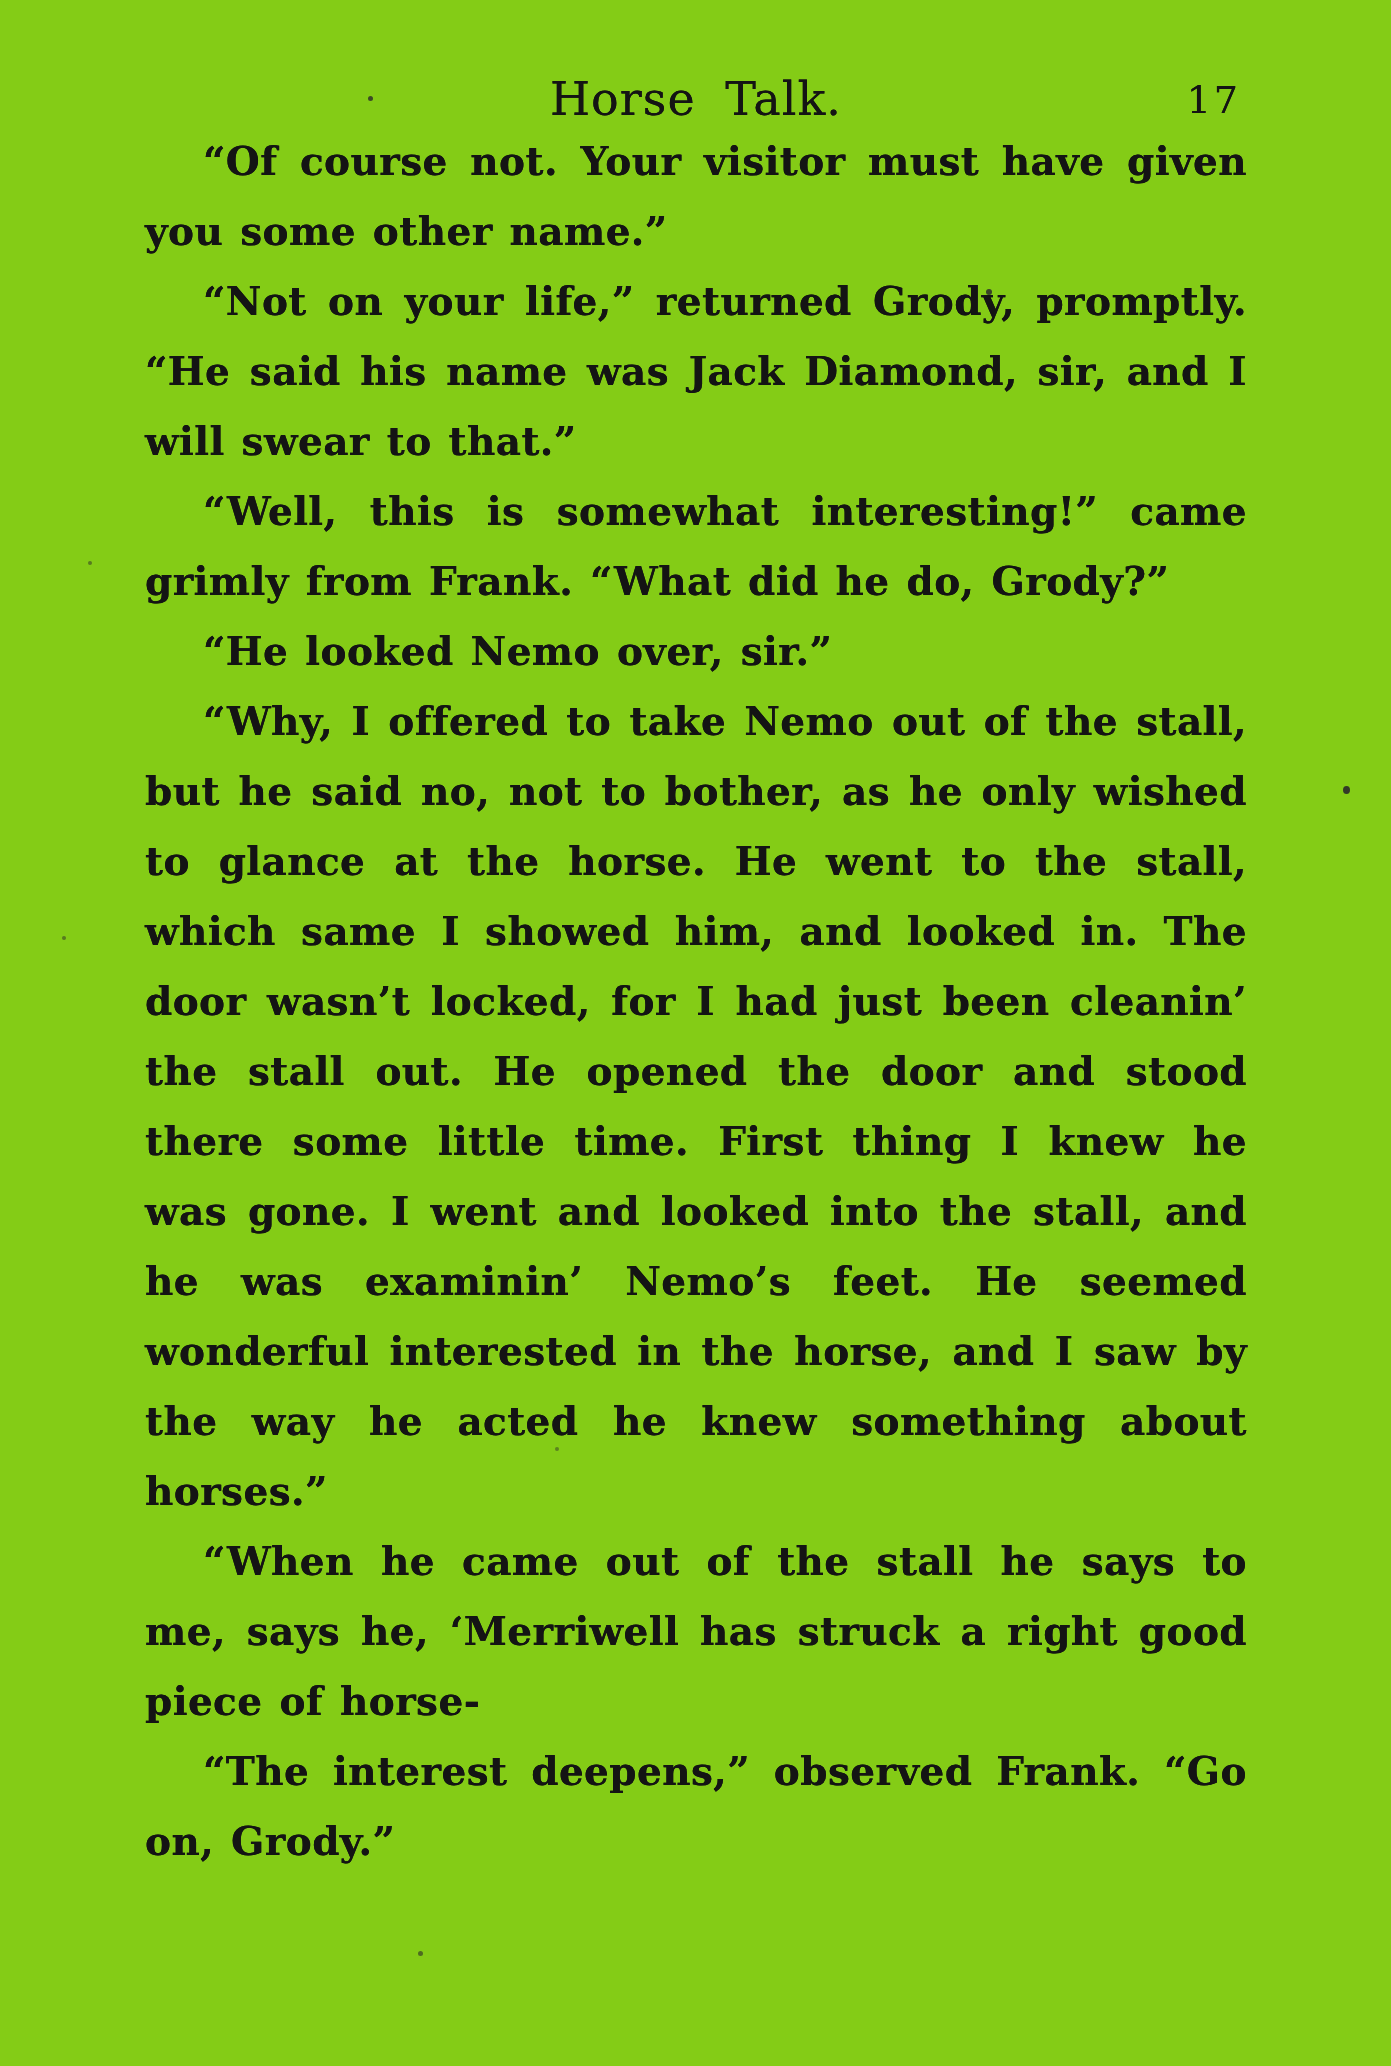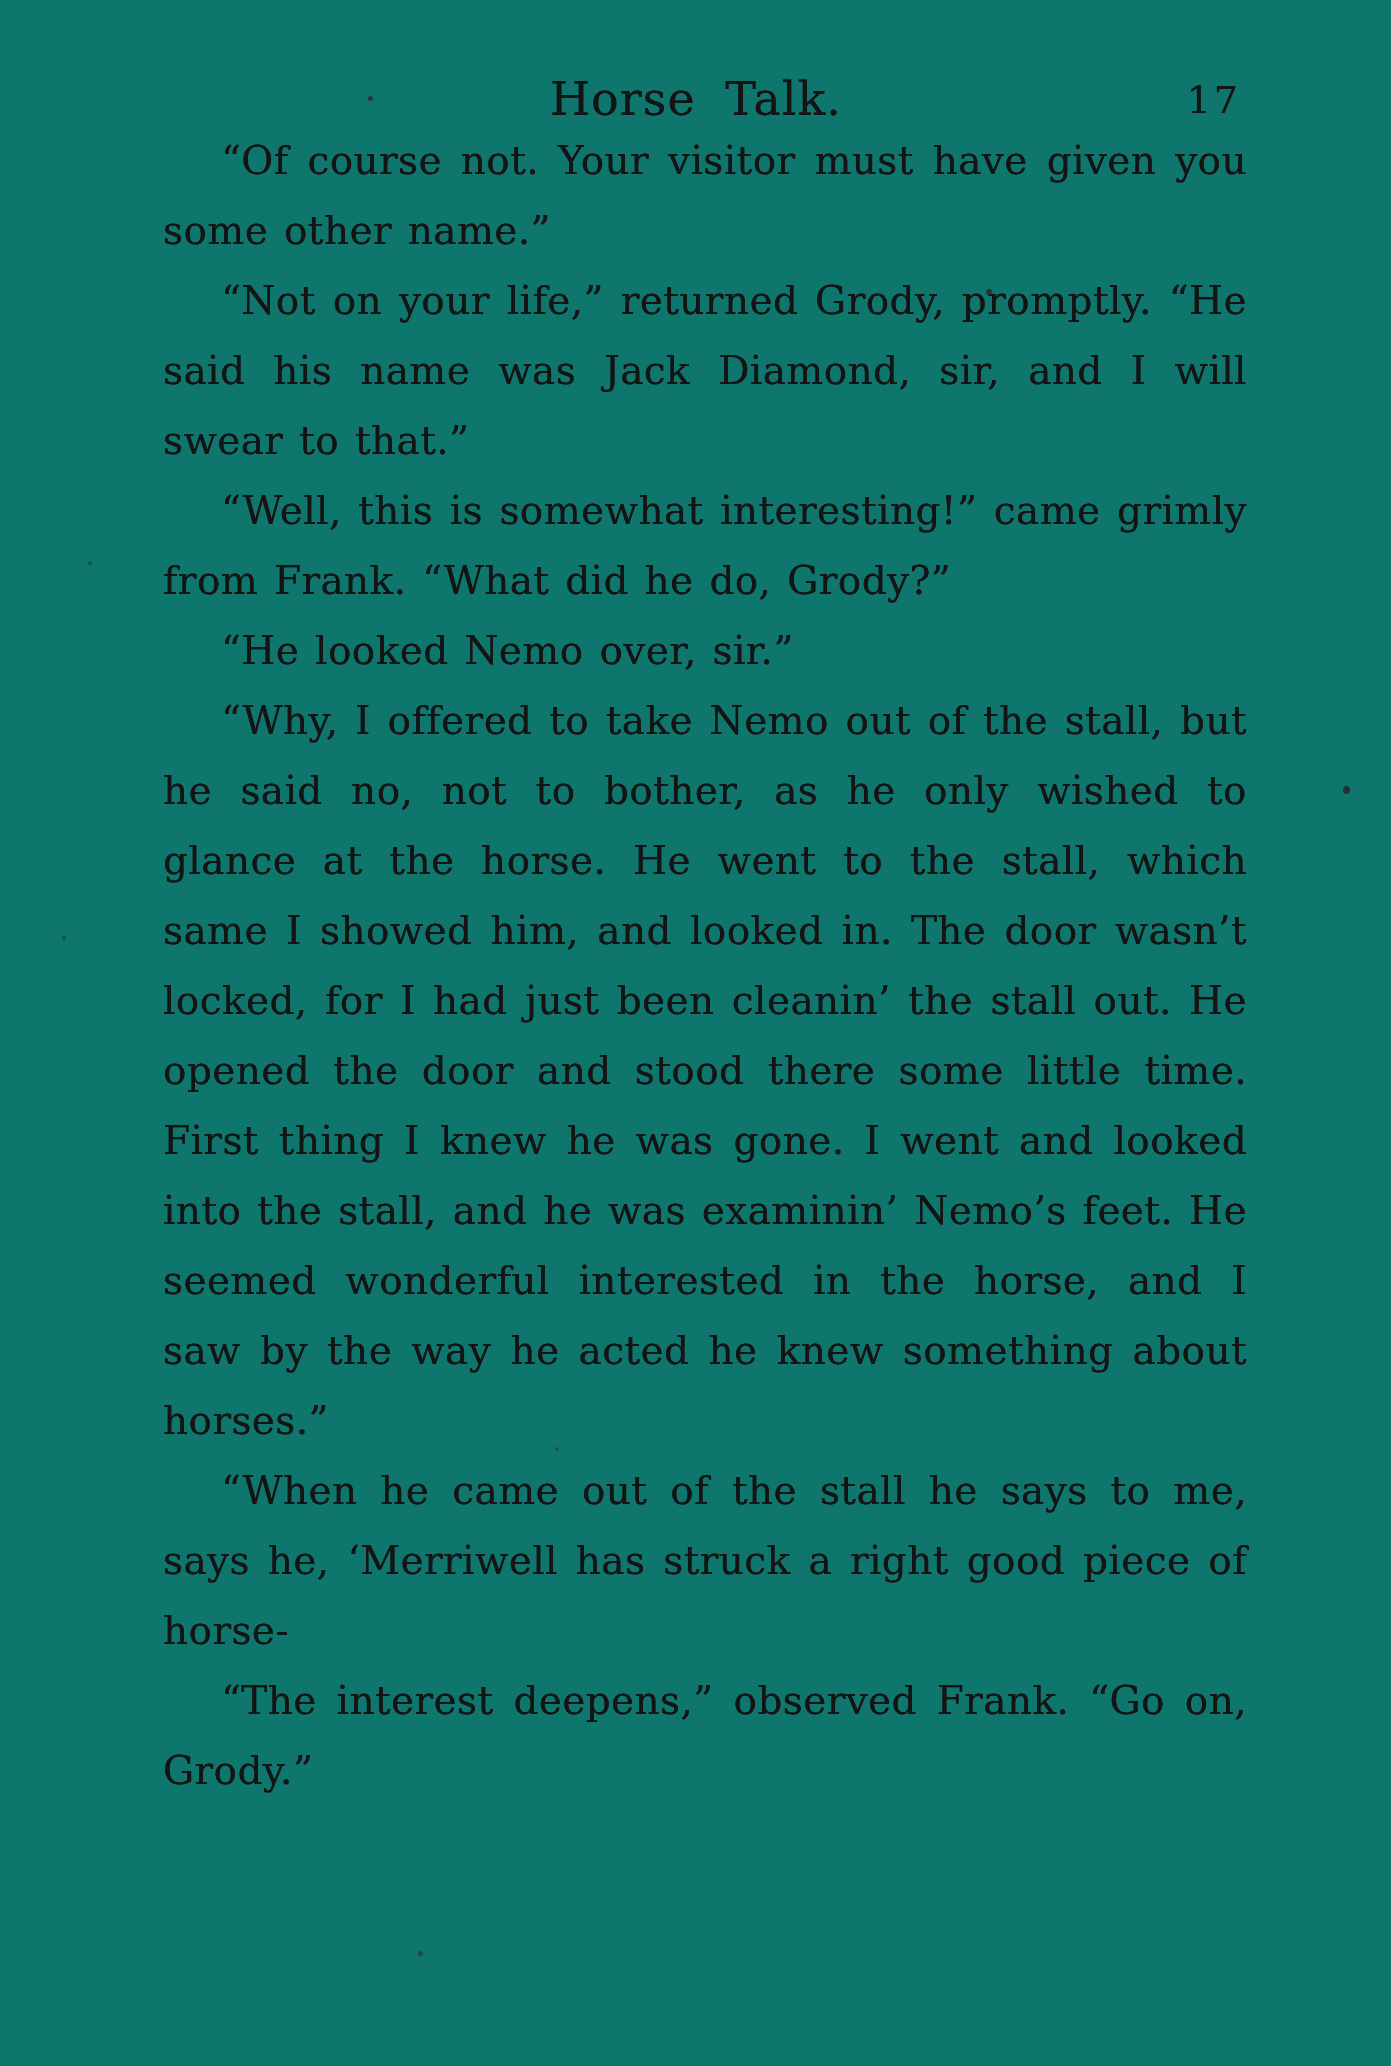--- a/index.html
+++ b/index.html
@@ -4,21 +4,21 @@
 <style>
   html, body {
     margin: 0;
     padding: 0;
     background: #ffffff;
   }
   .page {
     position: relative;
     width: 1391px;
     height: 2066px;
-    background: #0f766e;
+    background: #84cc16;
     overflow: hidden;
     font-family: "DejaVu Serif", "Liberation Serif", serif;
     color: #141414;
   }
   .content {
     position: absolute;
     left: 145px;
     top: 0;
     width: 1102px;
     height: 100%;
@@ -42,22 +42,23 @@
     position: absolute;
     right: 6px;
     top: 6px;
     font-size: 38px;
     letter-spacing: 3px;
     text-shadow: 0 0 0.5px currentColor;
   }
   .page-body {
     position: absolute;
     top: 126px;
-    left: 18px;
+    left: 0;
     right: 0;
+    font-weight: bold;
   }
   .para {
     margin: 0;
     font-size: 39px;
     line-height: 70px;
     text-align: justify;
     text-indent: 58px;
     letter-spacing: 0.4px;
     word-spacing: 3px;
     text-shadow: 0 0 0.5px currentColor;

